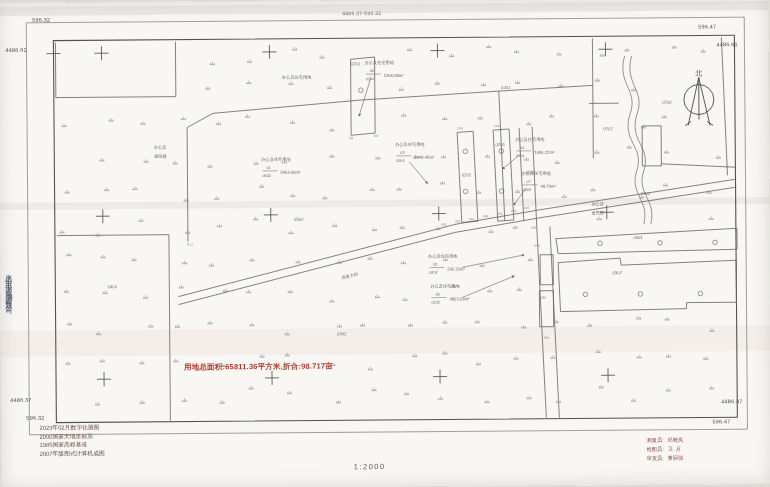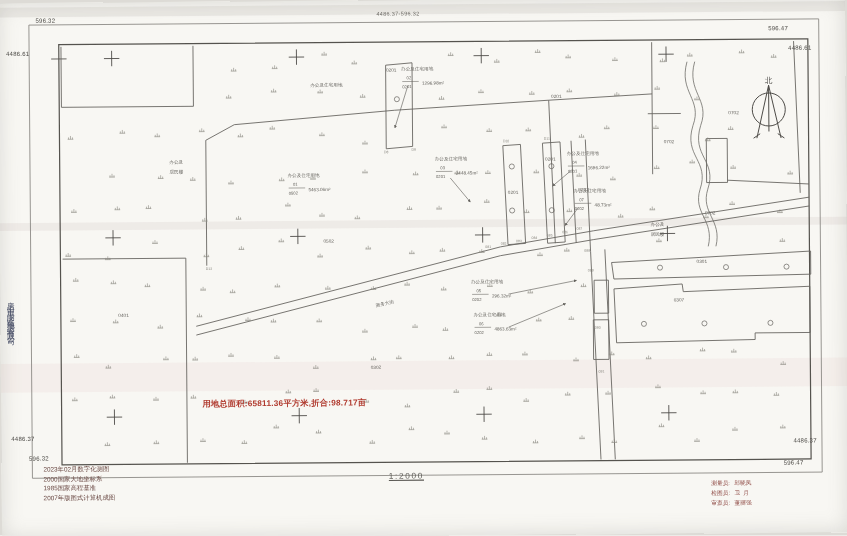--- a/index.html
+++ b/index.html
@@ -12,21 +12,21 @@
   .band2{top:200px;height:7px;background:rgba(172,150,150,.12);}
   .band3{top:328px;height:26px;background:rgba(212,168,168,.10);}
   svg{position:absolute;left:0;top:0;}
   .ov{position:absolute;white-space:pre;color:#4c4a46;}
   .corner{font-size:5.5px;letter-spacing:.2px;}
   #c-tlx{left:34px;top:14px}   #c-tly{left:7px;top:44px}
   #c-trx{left:700px;top:26px}  #c-try{left:718px;top:44px}
   #c-bly{left:9px;top:394px}   #c-blx{left:25px;top:412px}
   #c-bry{left:720px;top:401px} #c-brx{left:711px;top:421px}
   .sheet-no{left:344px;top:10px;font-size:5px;color:#6a6862;letter-spacing:.3px;}
-  .scale{left:352px;top:428px;font-size:7.5px;color:#5c5a55;letter-spacing:1.5px;text-decoration:underline;}
+  .scale{left:352px;top:462px;font-size:7.5px;color:#5c5a55;letter-spacing:1.5px;}
   .summary{left:183px;top:361px;font-size:7.5px;font-weight:bold;color:#b03a2e;letter-spacing:.2px;}
   .side-text{left:3px;top:266px;writing-mode:vertical-rl;text-orientation:upright;
              font-size:7px;letter-spacing:2.5px;color:#4a5068;}
   .notes{left:38px;top:421px;font-size:5.8px;line-height:8.6px;color:#6b4a45;}
   .credits{left:645px;top:438px;font-size:5.2px;line-height:9px;color:#8f4a44;}
   .credits .row{display:flex;gap:4px;}
 </style>
 </head>
 <body>
 

